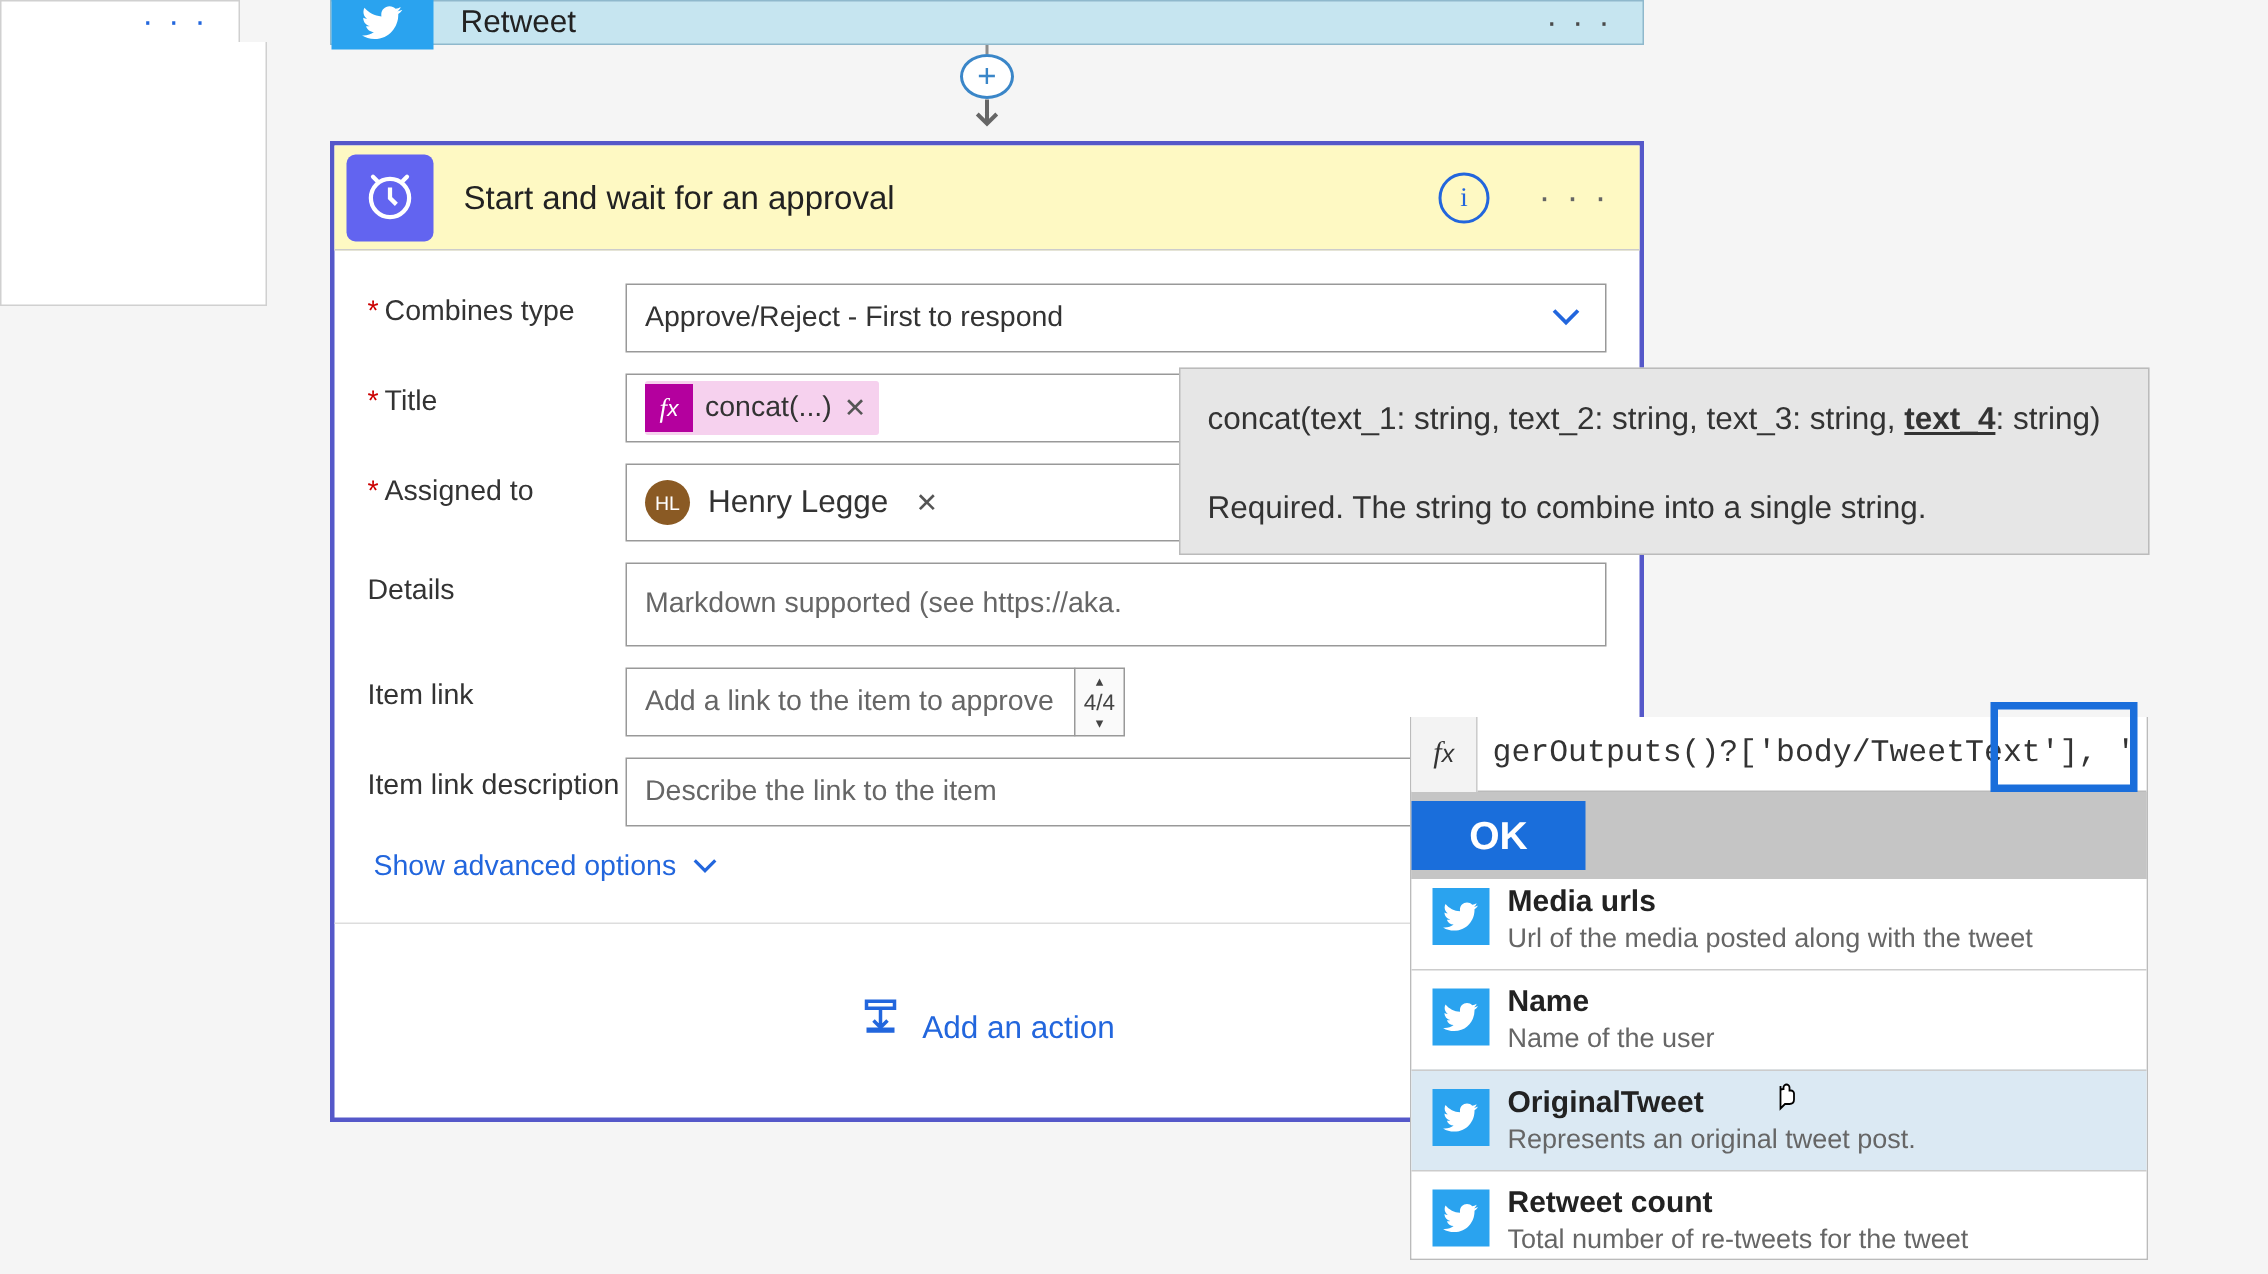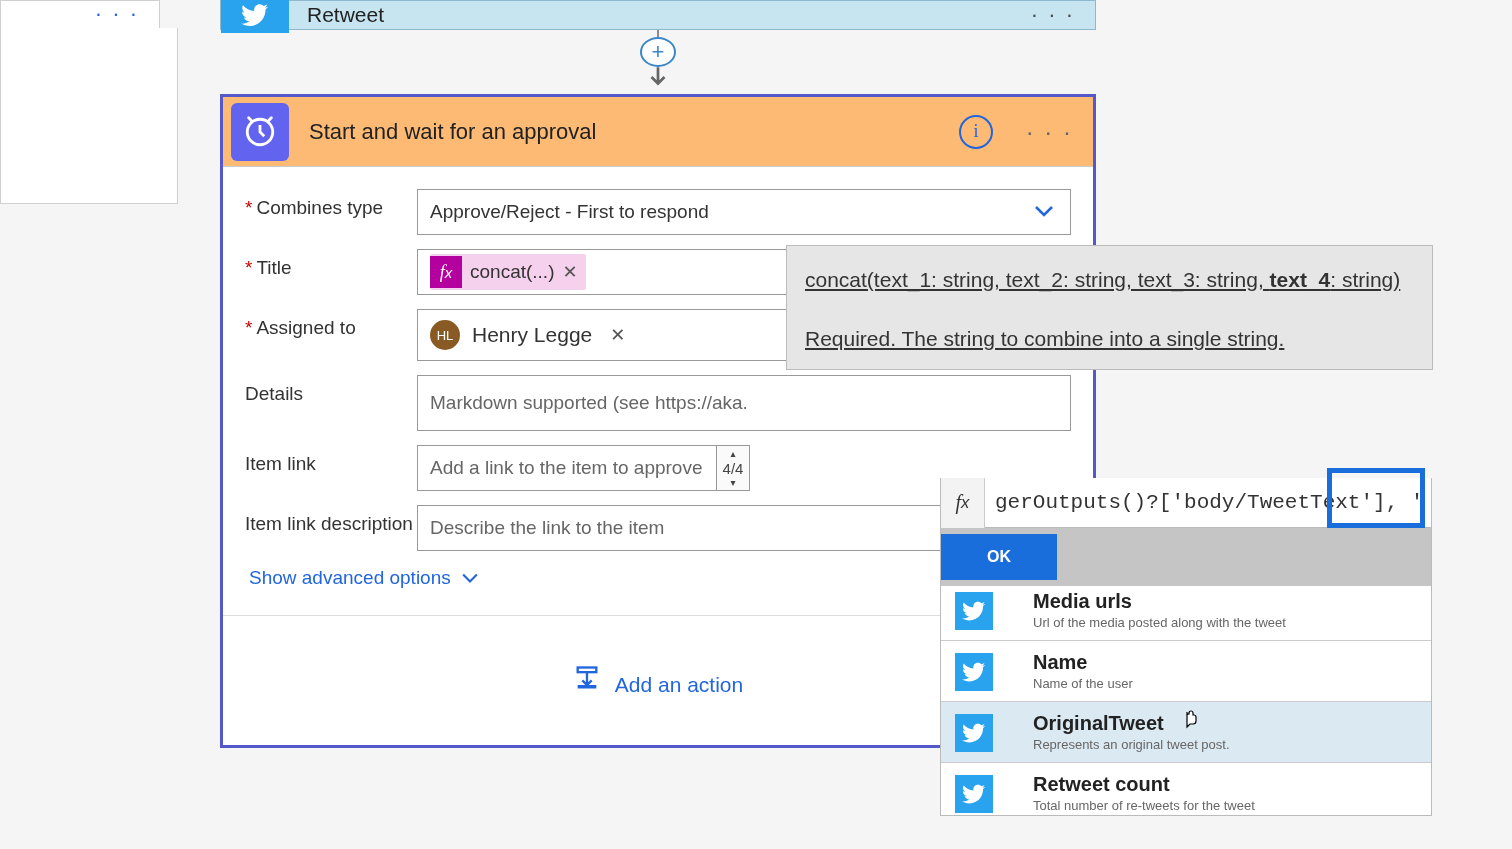--- a/index.html
+++ b/index.html
@@ -33,21 +33,21 @@
   .vline { width: 2px; height: 15px; background: #8c8c8c; }
   .plus-circle {
     width: 36px; height: 36px; border: 2px solid #3a86c8; border-radius: 50%;
     display: flex; align-items: center; justify-content: center; color: #3a86c8; font-size: 22px; background: #fff;
   }
   .arrow-down { margin-top: -3px;}
   .arrow-down svg { width: 26px; height: 26px; }
 
   .approval-card { border: 3px solid #5558c9; background: #fff; }
   .approval-header {
-    background: #fdba74; height: 70px; display: flex; align-items: center;
+    background: #fef9c3; height: 70px; display: flex; align-items: center;
     padding: 0; border-bottom: 1px solid #ccc; position: relative;
   }
   .approval-icon {
     width: 58px; height: 58px; background: #6264f0; border-radius: 6px;
     display: flex; align-items: center; justify-content: center; margin-left: 8px;
   }
   .approval-icon svg { width: 34px; height: 34px; }
   .approval-title { margin-left: 20px; font-size: 22px; color: #222; }
   .info-icon {
     position: absolute; right: 100px; width: 34px; height: 34px;
@@ -95,21 +95,21 @@
     border-top: 1px solid #ddd; height: 130px; margin-top: 12px;
     display: flex; align-items: center; justify-content: center;
   }
   .add-action { display: flex; align-items: flex-end; color: #2266dd; font-size: 21px; cursor: pointer; }
   .add-action .icn { margin-right: 14px; }
 
   
   .tooltip-panel {
     position: absolute; left: 786px; top: 245px; width: 647px;
     background: #e6e6e6; border: 1px solid #bbb; padding: 18px 18px 14px 18px;
-    font-size: 21px; color: #333; line-height: 1.55; text-decoration: underline;
+    font-size: 21px; color: #333; line-height: 1.55;
   }
   .tooltip-panel .sig { font-family: "Courier New", monospace; font-size: 21px; }
   .tooltip-panel .sig .cur { text-decoration: underline; font-weight: 600; }
   .tooltip-panel .req-lbl { margin-top: 24px; }
   .tooltip-panel .desc { margin-top: 28px; margin-bottom: 6px; }
 
   .expr-area {
     position: absolute; left: 940px; top: 478px; width: 492px;
     background: #e6e6e6; border: 1px solid #bbb; border-top: none;
   }
@@ -124,35 +124,35 @@
   .expr-text {
     flex: 1; font-family: "Courier New", monospace; font-size: 21px; color: #333; padding: 0 10px;
     white-space: nowrap; overflow: hidden;
   }
   .highlight-box {
     position: absolute; right: 6px; top: -10px; width: 98px; height: 60px;
     border: 5px solid #1a6edb; pointer-events: none;
   }
   .ok-row { height: 58px; display: flex; align-items: center; padding-left: 0px; background: #c5c5c5; }
   .ok-btn {
-    background: #1a6edb; color: #fff; font-size: 16px; font-weight: 600;
+    background: #1a6edb; color: #fff; font-size: 26px; font-weight: 600;
     border: none; height: 46px; width: 116px; cursor: pointer;
   }
   .dc-list { background: #fff; }
-  .dc-item { display: flex; align-items: flex-start; padding: 10px 14px; border-top: 1px solid #ccc; cursor: pointer; position: relative; gap: 28px; }
+  .dc-item { display: flex; align-items: flex-start; padding: 10px 14px; border-top: 1px solid #ccc; cursor: pointer; position: relative; }
   .dc-item:first-child { border-top: 1px solid #ccc; }
   .dc-item.first { padding-top: 4px; border-top: none;}
   .dc-item.hover { background: #dbe9f3; }
   .dc-icon {
     width: 38px; height: 38px; background: #2aa3ef; display: flex;
     align-items: center; justify-content: center; flex-shrink: 0; margin-right: 12px; margin-top: 2px;
   }
   .dc-icon svg { width: 24px; height: 24px; }
   .dc-title { font-size: 20px; color: #222; font-weight: 600; }
-  .dc-desc { font-size: 13px; color: #666; margin-top: 2px; }
+  .dc-desc { font-size: 18px; color: #666; margin-top: 2px; }
   .cursor-ptr {
     position: absolute; right: 228px; top: 6px; width: 24px; height: 28px;
   }
   .cursor-ptr svg { width: 24px; height: 28px; }
 </style>
 </head>
 <body>
 
 <div class="left-panel">
   <span class="dots">· · ·</span>

